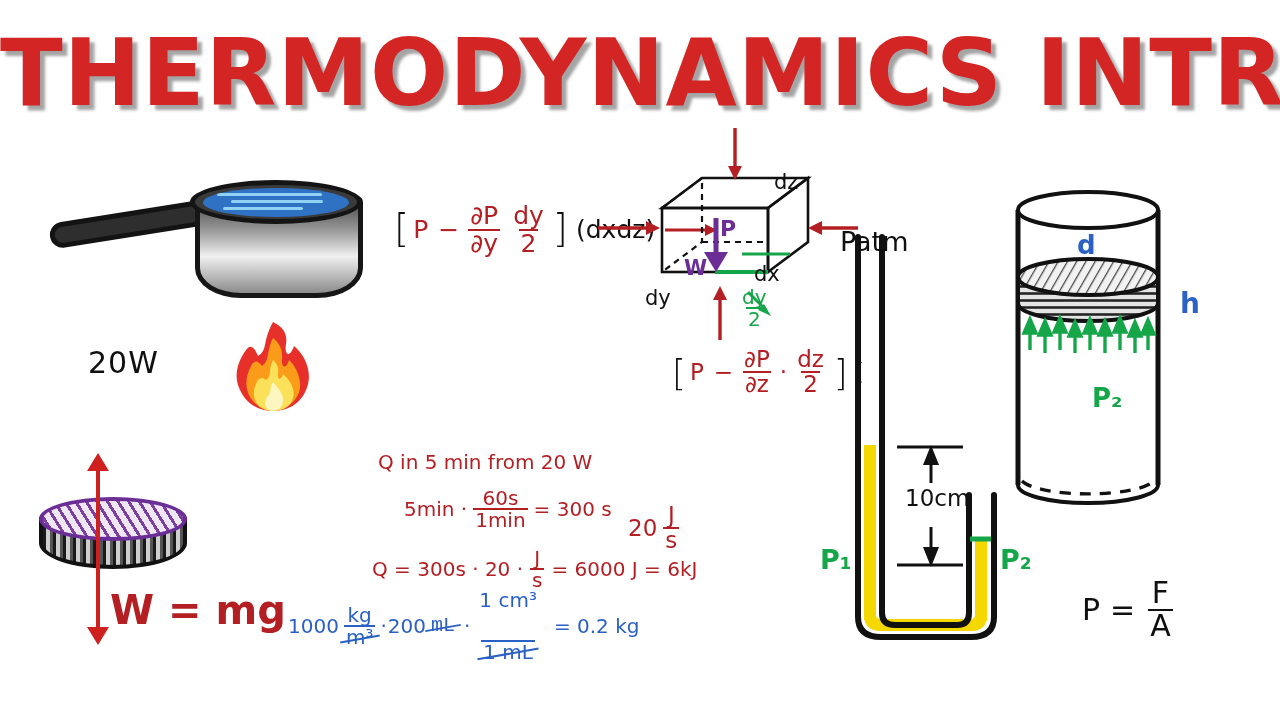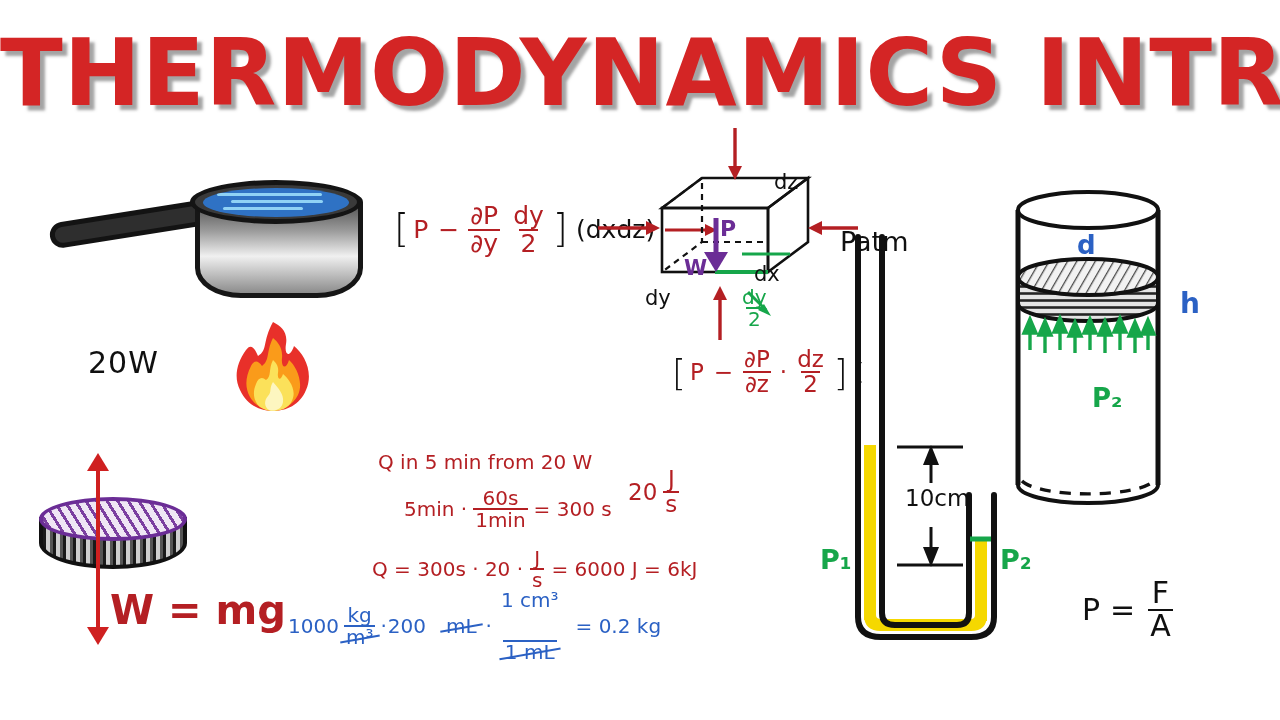--- a/index.html
+++ b/index.html
@@ -137,21 +137,21 @@
     border-radius: 50%;
     box-sizing: border-box;
   }
   #lbl-pressure-force { left: 108px; top: 458px; font-size: 24px; font-weight: bold; letter-spacing: 1px; }
   #lbl-w-mg { left: 110px; top: 590px; font-size: 40px; font-weight: bold; }
 
   
   .calc { font-size: 20px; }
   #calc1 { left: 378px; top: 452px; }
   #calc2 { left: 404px; top: 488px; display: flex; align-items: center; }
-  #calc3 { left: 628px; top: 468px; display: flex; align-items: center; font-size: 23px; }
+  #calc3 { left: 628px; top: 504px; display: flex; align-items: center; font-size: 23px; }
   #calc4 { left: 372px; top: 548px; display: flex; align-items: center; }
   #calc5 { left: 288px; top: 590px; display: flex; align-items: center; font-size: 20px; }
 
   
   .hl { position: relative; display: inline-block; padding: 0 2px; }
   .hl::after {
     content: "";
     position: absolute; left: -3px; right: -3px;
     top: 38%; height: 62%;
     border-radius: 3px;
@@ -335,21 +335,21 @@
   </div>
 
   <div class="abs hw hw-blue" id="calc5">
     <span>1000</span>
     <span class="frac" style="margin:0 5px;">
       <span class="num">kg</span>
       <span class="den hl hl-purple strike">m³</span>
     </span>
     <span>·</span>
     <span style="margin-left:1px;">200</span>
-    <span class="hl hl-orange strike" style="margin-left:18px;">mL</span>
+    <span class="hl hl-orange strike" style="margin-left:3px;font-family:Liberation Mono, monospace;">mL</span>
     <span style="margin-left:7px;">·</span>
     <span class="frac" style="margin:0 7px;gap:30px;">
       <span class="num hl hl-green">1 cm³</span>
       <span class="den hl hl-orange strike">1 mL</span>
     </span>
     <span style="margin-left:8px;">= 0.2 kg</span>
   </div>
 
   <div class="abs" style="left:845px;top:255px;">
     <svg width="190" height="400" viewBox="0 0 190 400">

